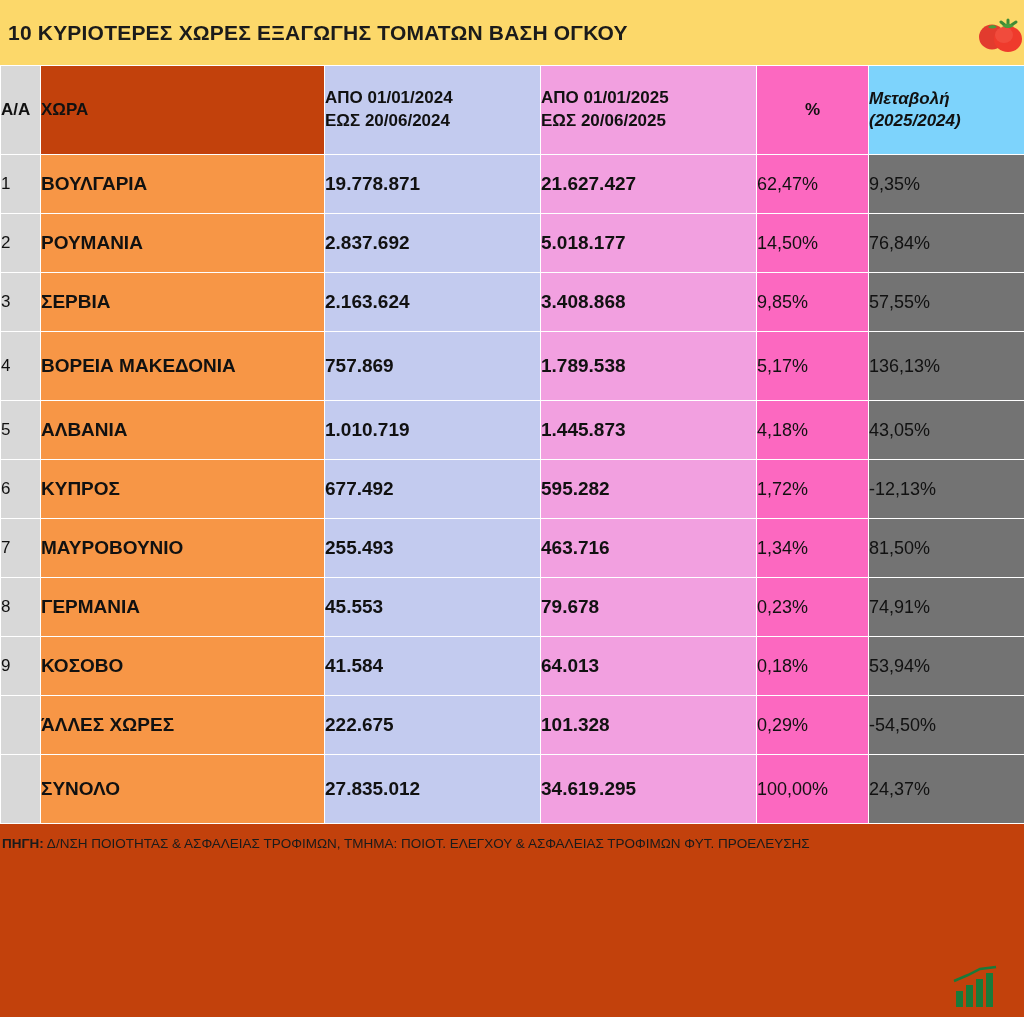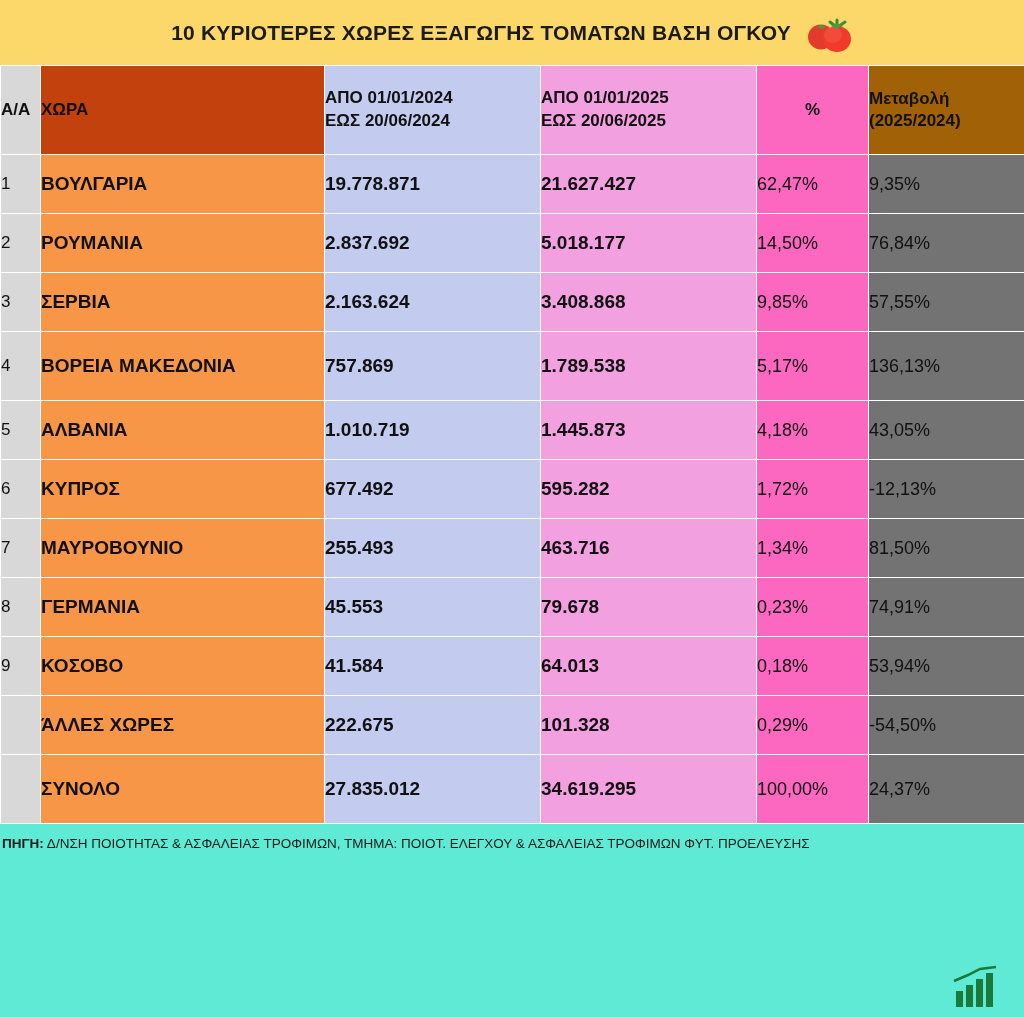--- a/index.html
+++ b/index.html
@@ -22,22 +22,23 @@
     display: flex;
     flex-direction: column;
   }
 
   
   .title-bar {
     background: #fcd86a;
     height: 65px;
     display: flex;
     align-items: center;
-    justify-content: center;
+    justify-content: space-between;
     position: relative;
+    padding-left: 8px;
   }
   .title-text {
     font-size: 21px;
     font-weight: bold;
     color: #1b1b1b;
     letter-spacing: 0.2px;
     text-align: center;
   }
   .tomato-icon {
     margin-left: 14px;
@@ -93,24 +94,25 @@
     font-size: 18px;
   }
   .h-y1 { background: #c3cbef; }
   .h-y2 { background: #f2a0e0; }
   .h-pct {
     background: #fc68c0;
     text-align: center;
     font-size: 18px;
   }
   .h-change {
-    background: #a16207;
+    background: #7dd3fc;
     padding-left: 10px;
     line-height: 1.3;
     font-size: 18px;
+    font-style: italic;
   }
 
   
   tr.data-row td { height: 58px; }
   tr.data-row.tall td { height: 68px; }
 
   td.c-aa {
     background: #d8d8d8;
     color: #111;
     font-size: 17px;
@@ -147,21 +149,21 @@
   }
   td.c-change {
     background: #737373;
     color: #111;
     font-size: 18px;
     padding-left: 10px;
   }
 
   
   .footer {
-    background: #5eead4;
+    background: #c2410c;
     flex: 1 1 auto;
     position: relative;
     padding: 10px 0 0 2px;
   }
   .footer-line {
     font-size: 13.5px;
     color: #1b1b1b;
     line-height: 1.55;
     white-space: nowrap;
   }

